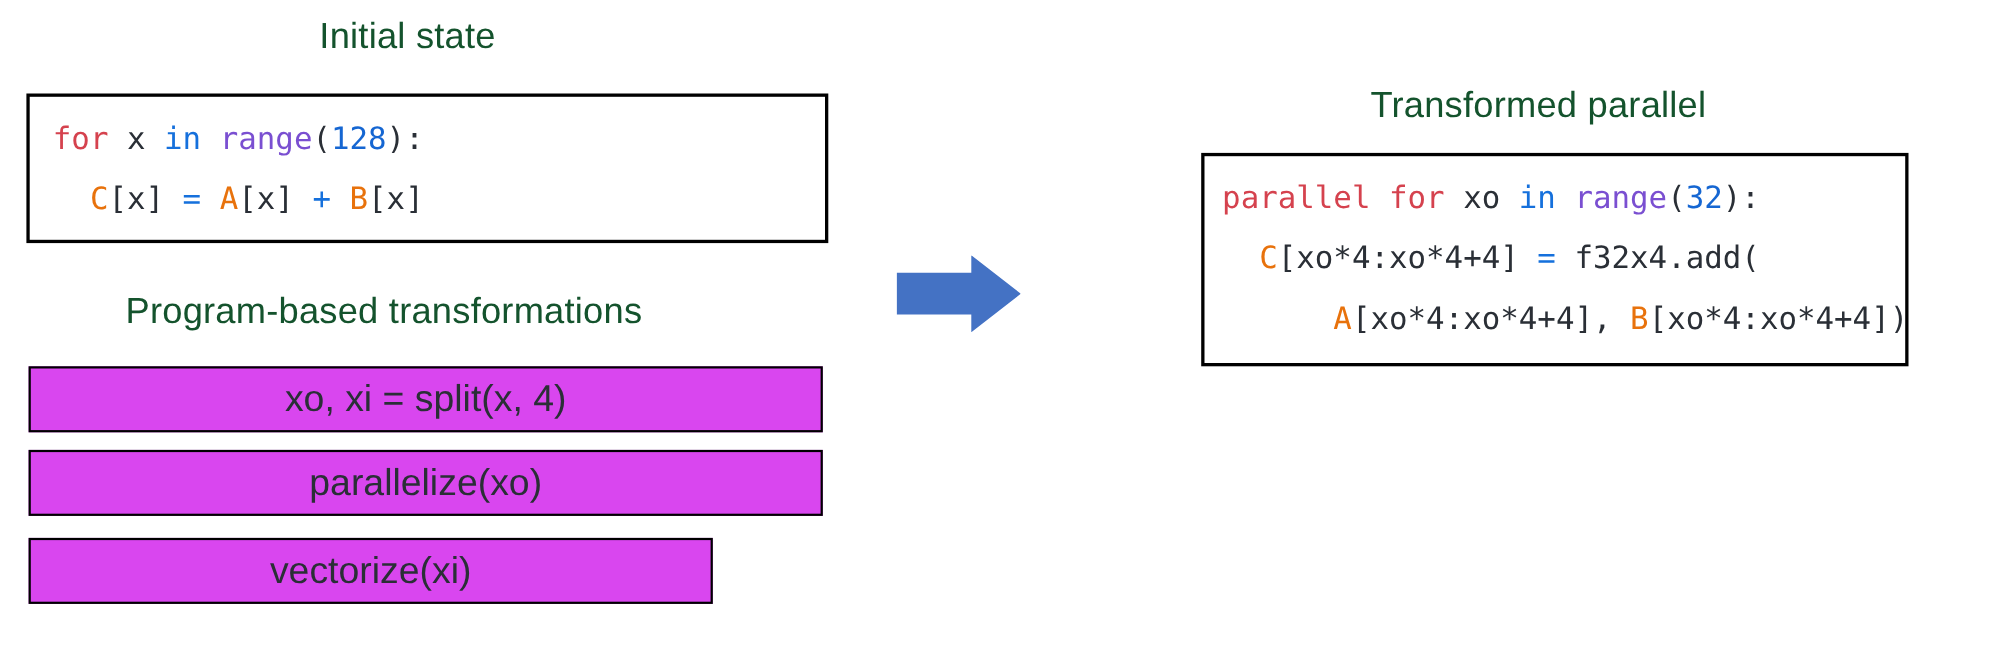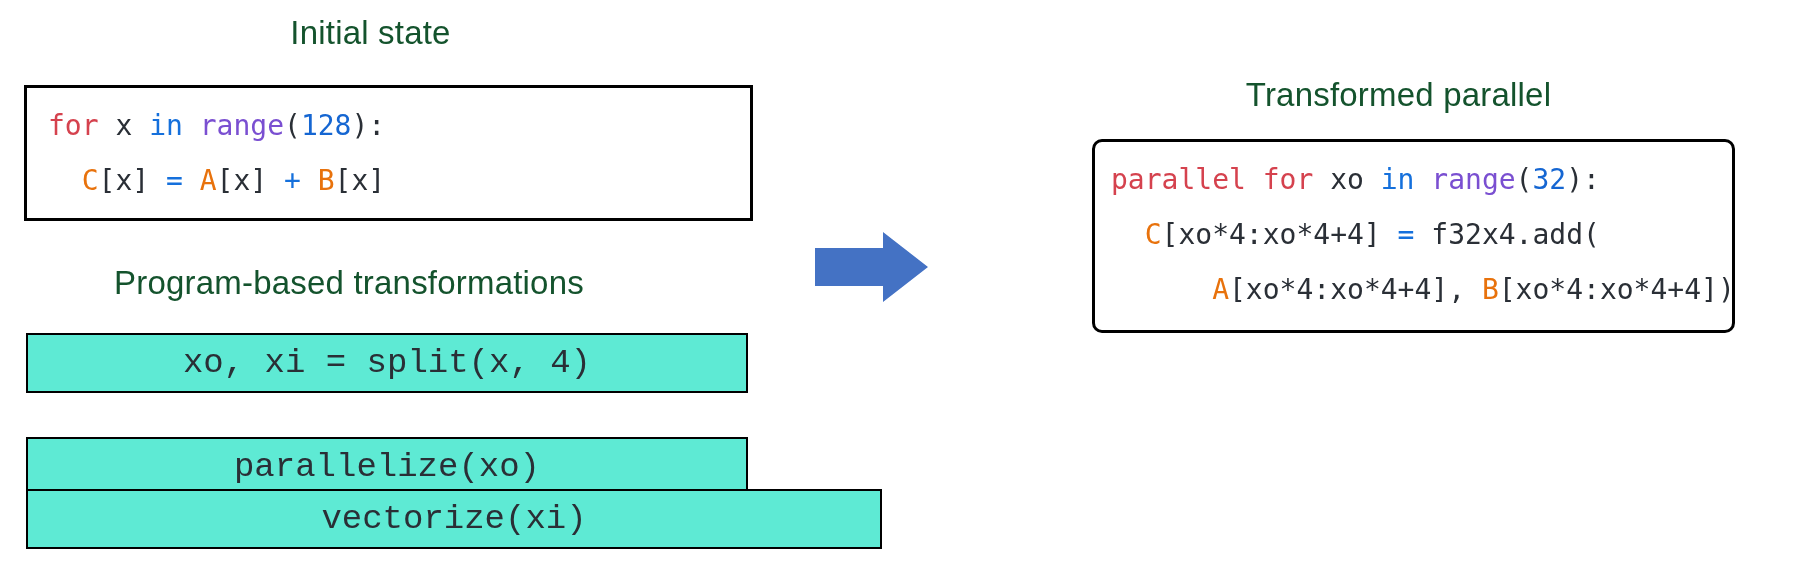--- a/index.html
+++ b/index.html
@@ -17,38 +17,38 @@
     font-size:28px;line-height:55px;white-space:pre;
   }
   .code-line{white-space:pre;}
   .tok-kw{color:var(--kw);}
   .tok-fn{color:var(--fn);}
   .tok-num{color:var(--num);}
   .tok-op{color:var(--op);}
   .tok-var{color:var(--var);}
   .tok-txt{color:var(--txt);}
   .step-box{
-    position:absolute;box-sizing:border-box;border:2.5px solid #000;background:#5eead4;
+    position:absolute;box-sizing:border-box;border:2.5px solid #000;background:#d946ef;
     display:flex;align-items:center;justify-content:center;
-    font-family:Liberation Mono, monospace;
+    font-family:Liberation Sans, sans-serif;
     font-size:34px;color:var(--txt);white-space:pre;
   }
   #initial-title{left:24px;top:14px;width:729px;transform:translateX(-18px);}
   #initial-box{left:24px;top:85px;width:729px;height:136px;padding:10px 0 0 21px;}
   #transforms-title{left:26px;top:264px;width:722px;transform:translateX(-38px);}
   #step-0{left:26px;top:333px;width:722px;height:60px;}
-  #step-1{left:26px;top:409px;width:722px;height:60px;margin-top:28px;}
-  #step-2{left:26px;top:489px;width:856px;height:60px;}
+  #step-1{left:26px;top:409px;width:722px;height:60px;}
+  #step-2{left:26px;top:489px;width:622px;height:60px;}
   #arrow{
     position:absolute;left:815px;top:232px;width:113px;height:70px;
     background:var(--arrow);
     clip-path:polygon(0 16px,68px 16px,68px 0,113px 35px,68px 70px,68px 54px,0 54px);
   }
   #transformed-title{left:1092px;top:76px;width:693px;transform:translateX(-40px);}
-  #transformed-box{left:1092px;top:139px;width:643px;height:194px;padding:10px 0 0 16px;border-radius:10px;}
+  #transformed-box{left:1092px;top:139px;width:643px;height:194px;padding:10px 0 0 16px;}
 </style>
 </head>
 <body>
 
 <div class="canvas">
 
   <div id="initial-title" class="heading">Initial state</div>
 
   <div id="initial-box" class="code-box"><div class="code-line"><span class="tok-kw">for</span><span class="tok-txt"> x </span><span class="tok-op">in</span><span class="tok-txt"> </span><span class="tok-fn">range</span><span class="tok-txt">(</span><span class="tok-num">128</span><span class="tok-txt">):</span></div><div class="code-line"><span class="tok-txt">  </span><span class="tok-var">C</span><span class="tok-txt">[x] </span><span class="tok-op">=</span><span class="tok-txt"> </span><span class="tok-var">A</span><span class="tok-txt">[x] </span><span class="tok-op">+</span><span class="tok-txt"> </span><span class="tok-var">B</span><span class="tok-txt">[x]</span></div></div>
 

